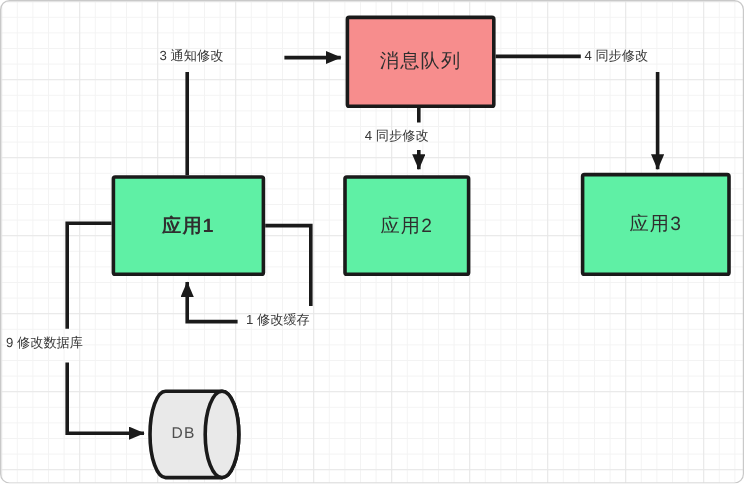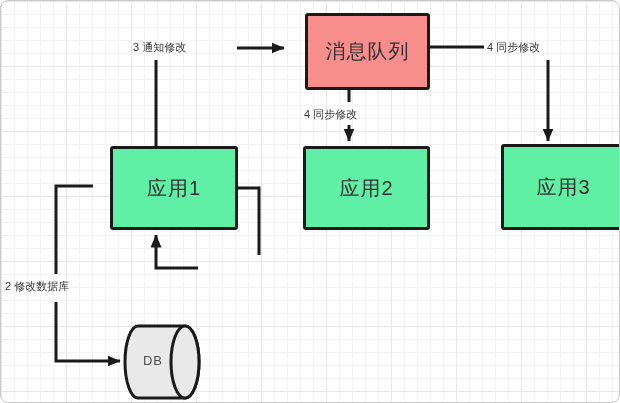--- a/index.html
+++ b/index.html
@@ -19,42 +19,41 @@
     background-size:65px 65px,65px 65px,13px 13px,13px 13px;
     font-family:"Liberation Sans","DejaVu Sans",sans-serif;
   }
   svg.wires{position:absolute;left:0;top:0;width:620px;height:403px;}
   .node{
     position:absolute;
     box-sizing:border-box;
     border:3px solid #1a1a1a;
     border-radius:3px;
     display:flex;align-items:center;justify-content:center;
-    font-size:20px;color:#2f2f2f;
+    font-size:16px;color:#2f2f2f;
     letter-spacing:1px;
-    margin-left:17px;
   }
   .node-red{background:#F78D8D;}
   .node-green{background:#5FF0A5;}
   .edge-label{
     position:absolute;
     font-size:11px;color:#383838;
     white-space:nowrap;
     line-height:20px;
   }
   .db-label{
     position:absolute;
     left:134px;top:352px;width:36px;
     text-align:center;
     font-size:13px;color:#4f4f4f;
     letter-spacing:1px;
   }
   #mq{left:287px;top:12px;width:125px;height:77px;}
-  #app1{left:92px;top:145px;width:128px;height:84px;}
-  #app2{left:285px;top:145px;width:127px;height:84px;}
+  #app1{left:92px;top:145px;width:128px;height:84px;font-weight:bold;}
+  #app2{left:285px;top:145px;width:106px;height:84px;}
   #app3{left:483px;top:143px;width:125px;height:86px;}
   #lbl-notify{left:132px;top:36px;}
   #lbl-sync-mid{left:303px;top:103px;}
   #lbl-sync-right{left:486px;top:36px;}
   #lbl-cache{left:204px;top:256px;}
   #lbl-db{left:4px;top:275px;}
 </style>
 </head>
 <body>
 
@@ -104,17 +103,18 @@
   <div class="node node-green" id="app2">
     <span>应用2</span>
   </div>
   <div class="node node-green" id="app3">
     <span>应用3</span>
   </div>
 
   <div class="edge-label" id="lbl-notify">3 通知修改</div>
   <div class="edge-label" id="lbl-sync-mid">4 同步修改</div>
   <div class="edge-label" id="lbl-sync-right">4 同步修改</div>
-  <div class="edge-label" id="lbl-db">2 修改数据库</div>
+  <div class="edge-label" id="lbl-cache">1 修改缓存</div>
+  <div class="edge-label" id="lbl-db">9 修改数据库</div>
 
   <div class="db-label">DB</div>
 
 </div>
 
 </body></html>

